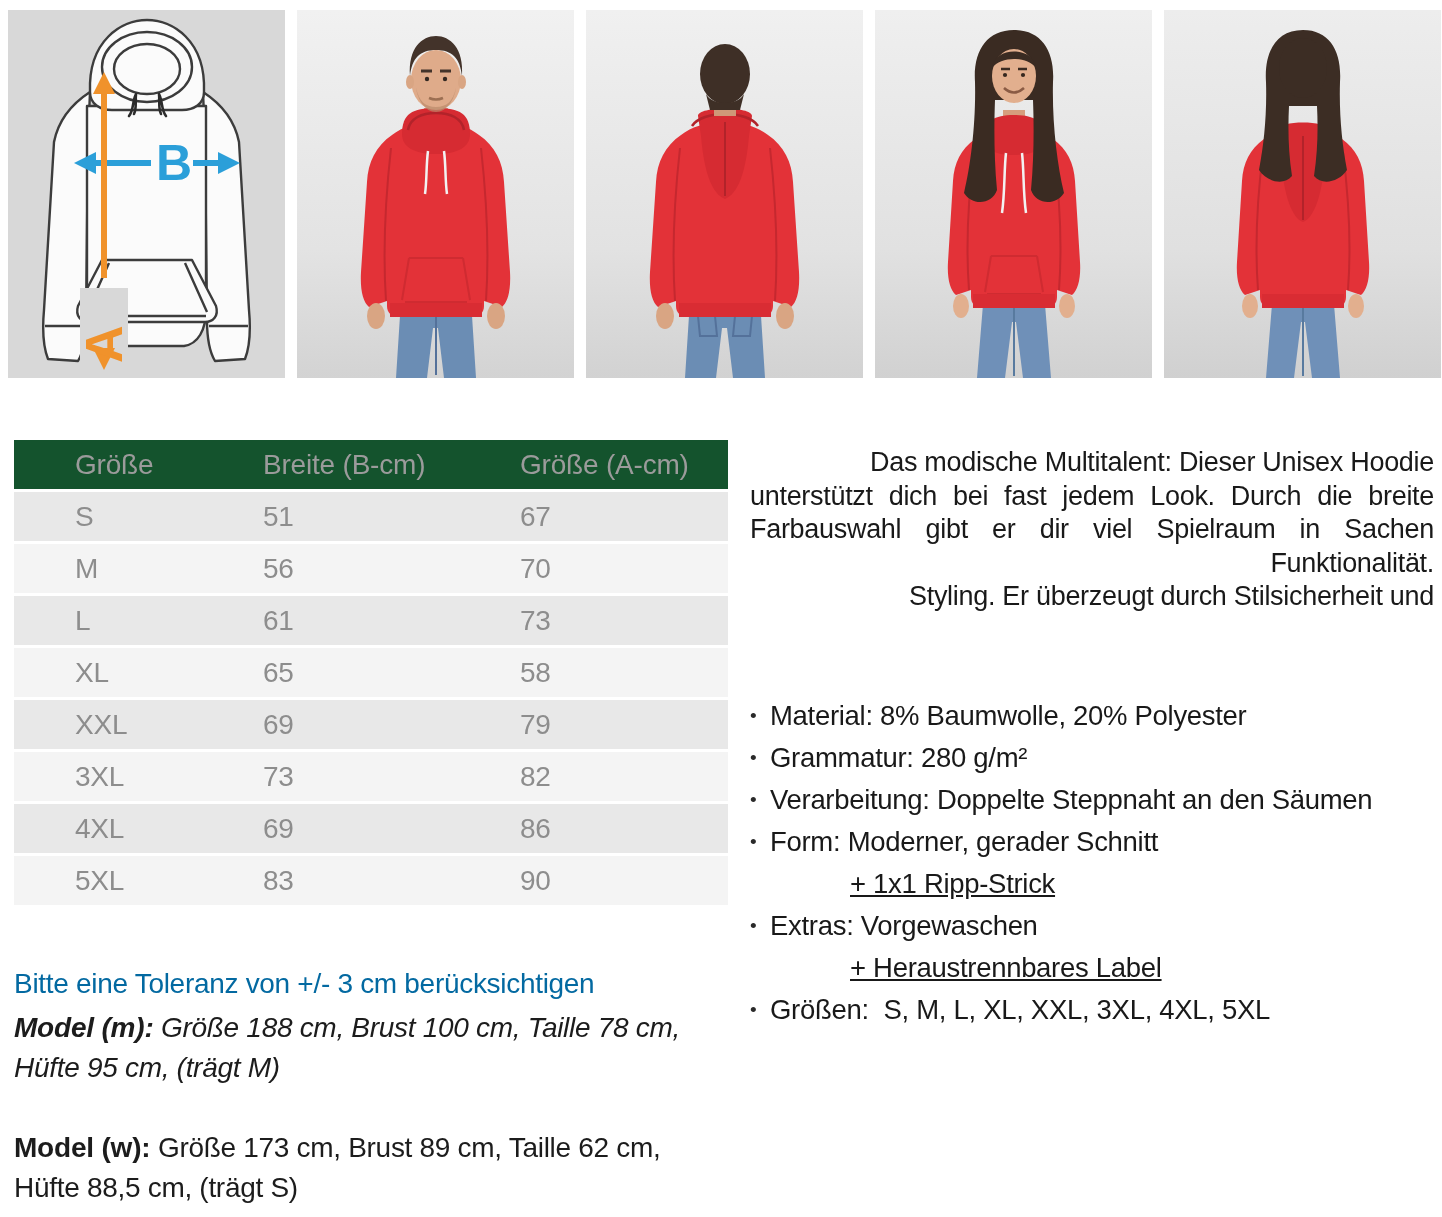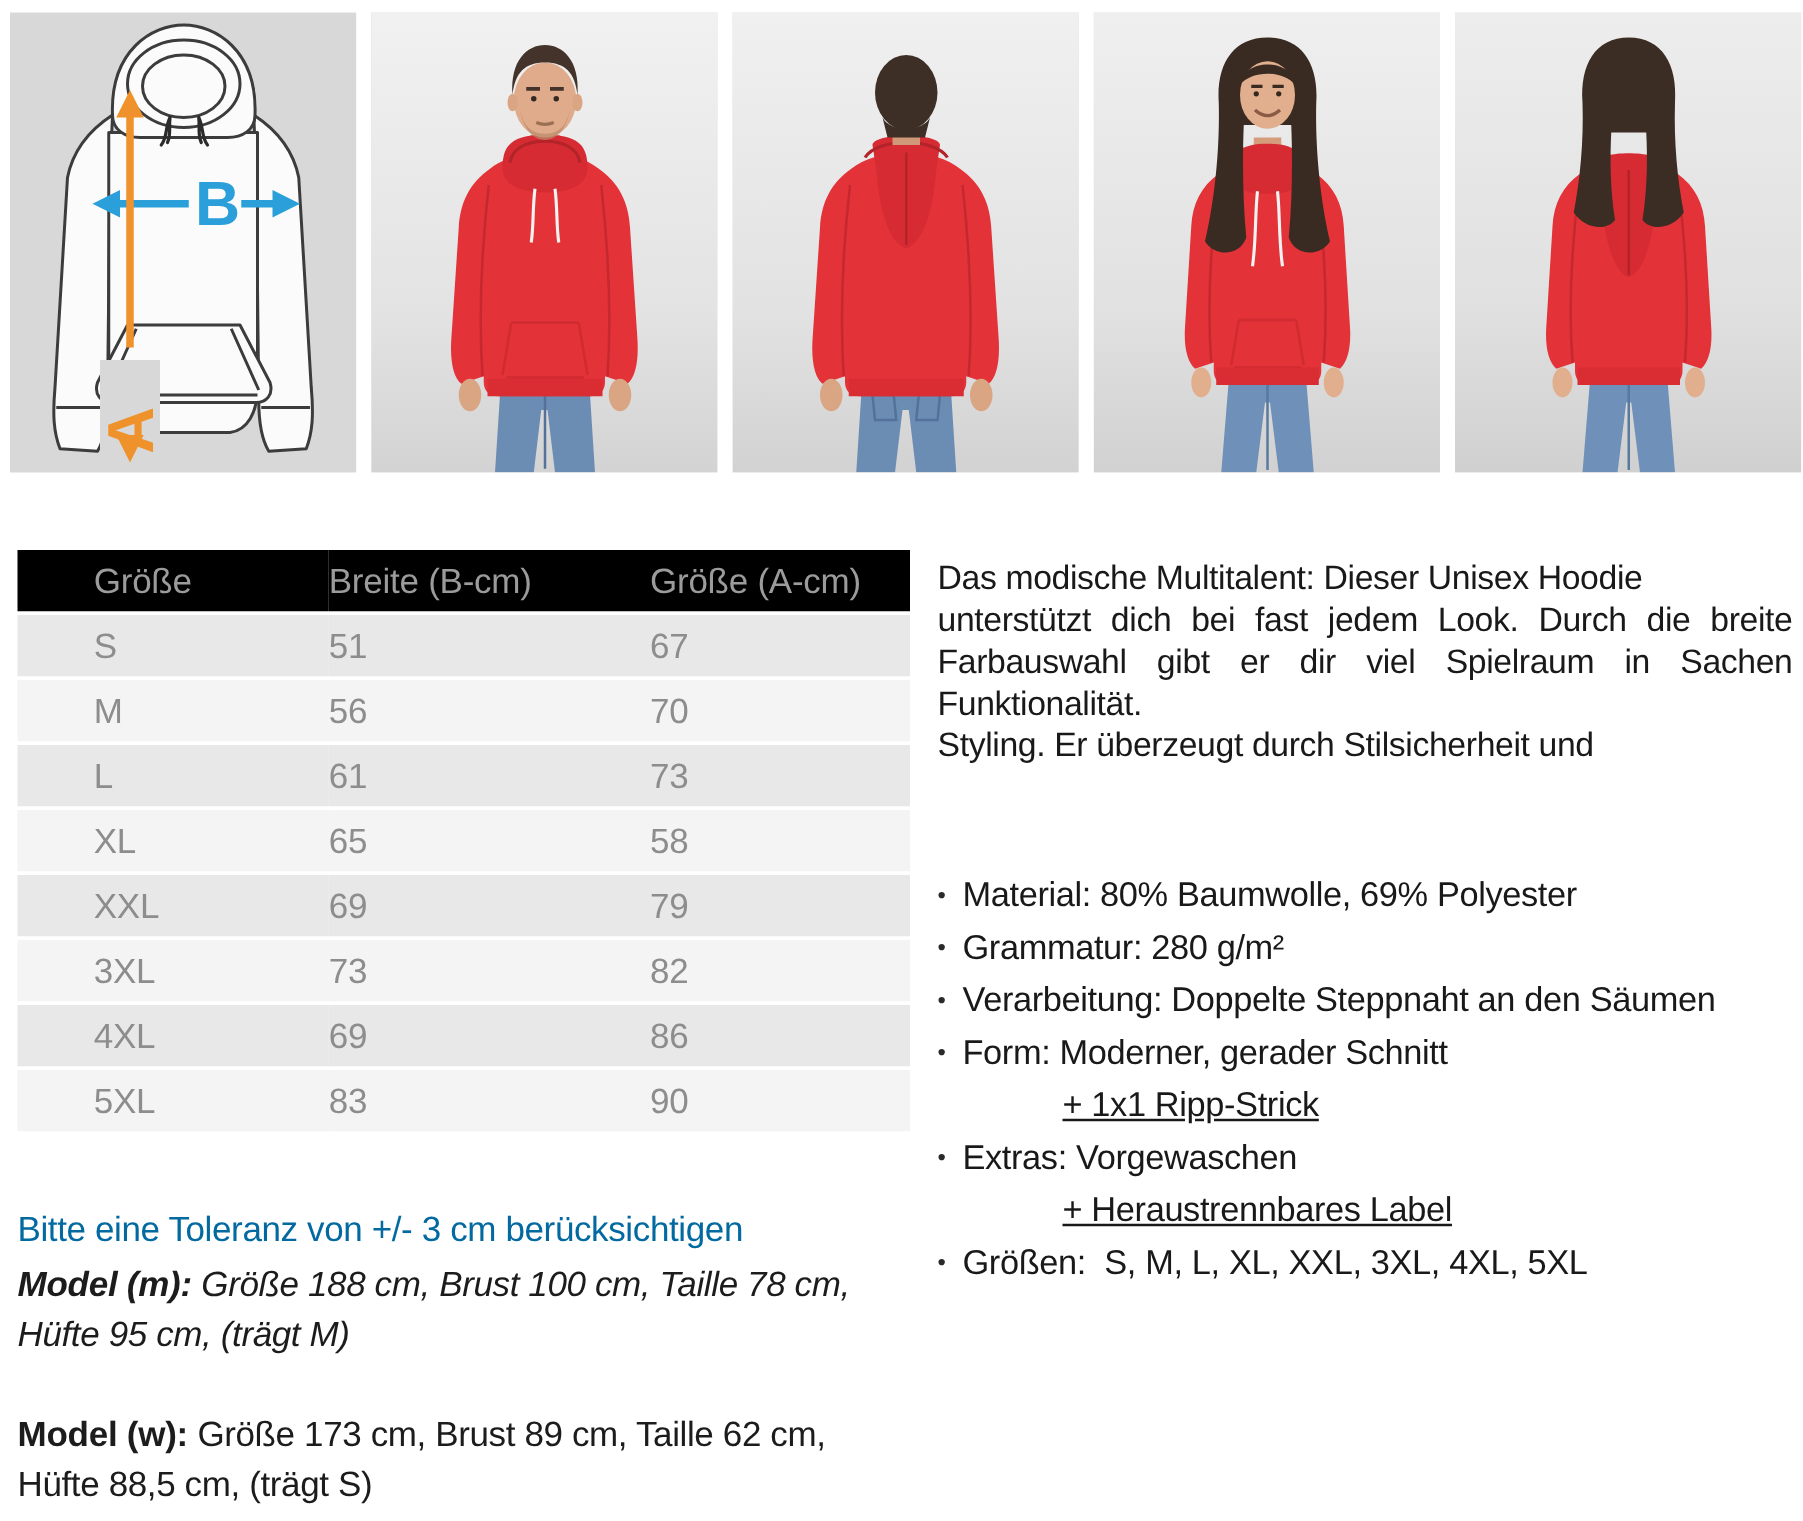--- a/index.html
+++ b/index.html
@@ -26,21 +26,21 @@
   .size-table-wrap{position:absolute;top:437px;left:14px;width:714px;}
   table.size-table{
     width:714px;border-collapse:separate;border-spacing:0 3px;
     table-layout:fixed;font-size:28px;letter-spacing:-0.2px;
   }
   table.size-table col.c1{width:249px;}
   table.size-table col.c2{width:257px;}
   table.size-table col.c3{width:208px;}
   table.size-table td{height:49px;vertical-align:middle;padding:0;}
   table.size-table td:first-child{padding-left:61px;}
-  tr.hdr td{background:#000000;color:#9b9b9b;}
+  tr.hdr td{background:#14532d;color:#9b9b9b;}
   tr.row-a td{background:#e8e8e8;color:#8d8d8d;}
   tr.row-b td{background:#f4f4f4;color:#8d8d8d;}
 
   
   .note-tolerance{
     position:absolute;top:944px;left:14px;width:700px;
     font-size:28px;letter-spacing:-0.3px;color:#0369a1;margin-top:24px;
   }
   .model-block{
     position:absolute;left:14px;width:706px;
@@ -48,21 +48,21 @@
   }
   .model-m{top:1008px;font-style:italic;}
   .model-w{top:1128px;}
   .model-block b{font-weight:700;letter-spacing:-0.2px;}
 
   
   .desc{
     position:absolute;top:446px;left:750px;width:684px;
     font-size:27px;line-height:33.5px;letter-spacing:-0.3px;color:#191919;
   }
-  .desc-line{display:block;}
+  .desc-line{display:block;text-align:right;}
   .desc-line.j{text-align:justify;text-align-last:justify;}
 
   .bullets{
     position:absolute;top:700px;left:750px;width:690px;
     font-size:27.5px;letter-spacing:-0.3px;color:#191919;
   }
   .b-item{display:flex;align-items:baseline;height:42px;}
   .b-dot{
     width:20px;flex:0 0 auto;font-size:19px;color:#2a2a2a;
     transform:translateY(-3px);
@@ -341,21 +341,21 @@
     <span class="desc-line">Das modische Multitalent: Dieser Unisex Hoodie</span>
     <span class="desc-line j">unterstützt dich bei fast jedem Look. Durch die breite</span>
     <span class="desc-line j">Farbauswahl gibt er dir viel Spielraum in Sachen</span>
     <span class="desc-line">Funktionalität.</span>
     <span class="desc-line">Styling. Er überzeugt durch Stilsicherheit und</span>
   </div>
 
   <div class="bullets">
     <div class="b-item">
       <span class="b-dot">•</span>
-      <span class="b-text">Material: 80% Baumwolle, 69% Polyester</span>
+      <span class="b-text">Material: 8% Baumwolle, 20% Polyester</span>
     </div>
     <div class="b-item">
       <span class="b-dot">•</span>
       <span class="b-text">Grammatur: 280 g/m²</span>
     </div>
     <div class="b-item">
       <span class="b-dot">•</span>
       <span class="b-text">Verarbeitung: Doppelte Steppnaht an den Säumen</span>
     </div>
     <div class="b-item">

